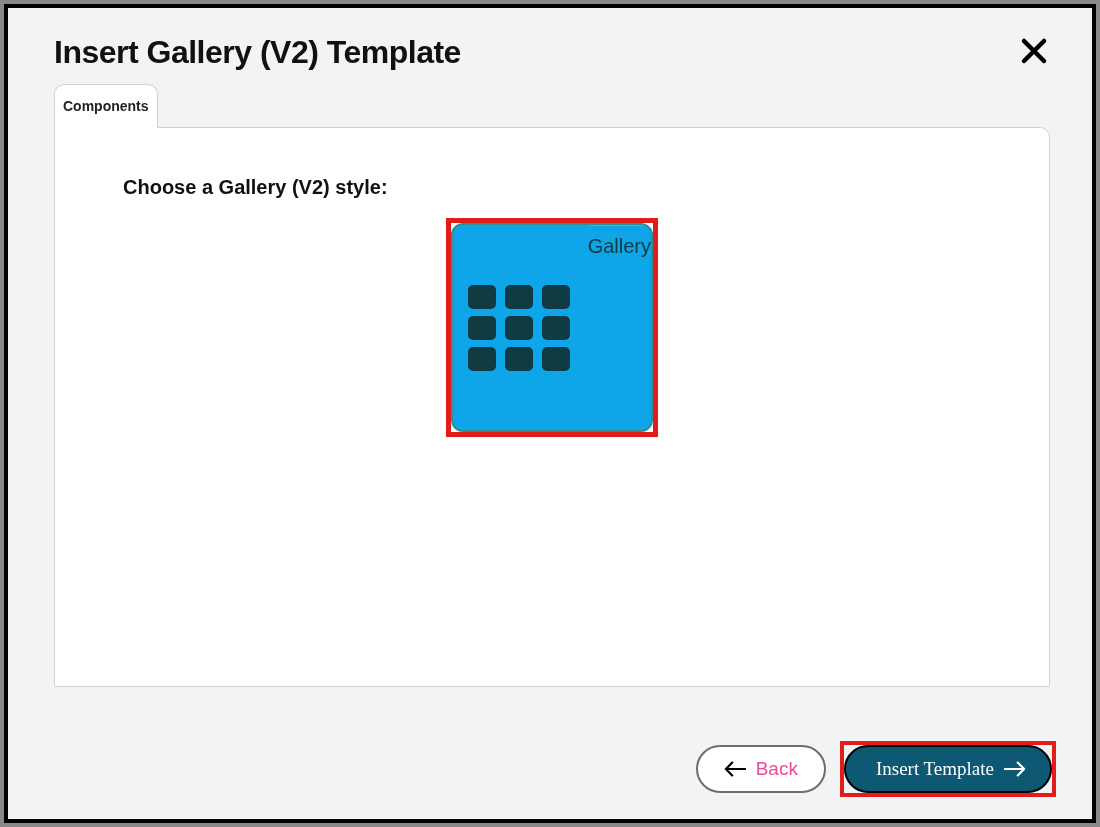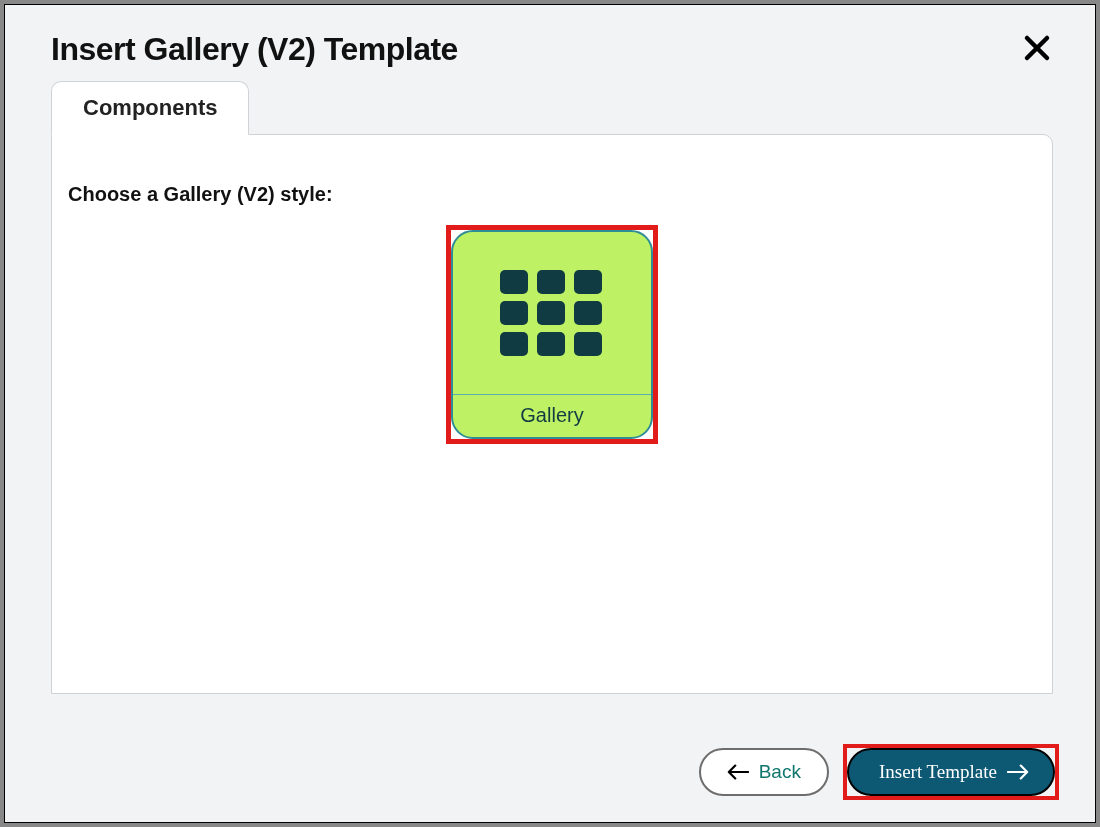--- a/index.html
+++ b/index.html
@@ -7,21 +7,21 @@
       width: 1100px;
       height: 827px;
       background: #888;
       font-family: -apple-system, BlinkMacSystemFont, "Segoe UI", Arial, sans-serif;
       overflow: hidden;
     }
     .modal {
       position: absolute;
       top: 4px; left: 4px; right: 4px; bottom: 4px;
       background: #f2f3f4;
-      border: 1px solid #000000;
+      border: 4px solid #000000;
     }
     .header {
       display: flex;
       align-items: center;
       justify-content: space-between;
       padding: 26px 40px 8px 46px;
     }
     .title {
       font-size: 32px;
       font-weight: 800;
@@ -36,22 +36,22 @@
     }
     .close svg { width: 30px; height: 30px; }
 
     .tabs {
       display: flex;
       padding: 0 0 0 46px;
       margin-top: 4px;
       gap: 0;
     }
     .tab {
-      padding: 13px 31px;
-      font-size: 22px;
+      padding: 13px 8px;
+      font-size: 14px;
       color: #222;
       background: #eceeef;
       border: 1px solid #cfd3d6;
       border-bottom: none;
       border-radius: 10px 10px 0 0;
       cursor: pointer;
       margin-right: 8px;
       position: relative;
       top: 1px;
     }
@@ -62,21 +62,21 @@
       border-bottom: 1px solid #fff;
     }
 
     .panel {
       background: #fff;
       margin: 0 42px 0 46px;
       border: 1px solid #cfd3d6;
       border-radius: 0 10px 0 0;
       height: 560px;
       position: relative;
-      padding: 48px 16px;
+      padding: 48px 68px;
     }
 
     .prompt {
       font-size: 20px;
       font-weight: 800;
       color: #111;
     }
 
     .tile-wrap {
       position: absolute;
@@ -84,25 +84,24 @@
       left: 50%;
       transform: translateX(-50%);
     }
     .highlight-red {
       border: 5px solid #e21b1b;
       display: inline-block;
     }
     .tile {
       width: 202px;
       height: 209px;
-      background: #bef264;
+      background: #0ea5e9;
       border: 2px solid #2f8d95;
-      border-radius: 22px;
-      display: flex;
-      flex-direction: column;
+      border-radius: 12px;
+      display: flex;
       cursor: pointer;
       overflow: hidden;
     }
     .tile-icon-area {
       flex: 1;
       display: flex;
       align-items: center;
       justify-content: center;
     }
     .grid-icon {
@@ -138,21 +137,21 @@
       align-items: center;
       gap: 10px;
       font-size: 19px;
       padding: 11px 26px;
       border-radius: 999px;
       cursor: pointer;
       font-family: inherit;
     }
     .btn-back {
       background: #fff;
-      color: #0f766e;
+      color: #ec4899;
       border: 2px solid #6d6d6d;
     }
     .btn-primary-wrap.highlight-red { border-width: 4px; font-family: Liberation Serif, serif; }
     .btn-primary {
       background: #0d5873;
       color: #fff;
       border: 2px solid #000;
       padding: 11px 24px 11px 30px;
     }
     .arrow { display: inline-flex; }

